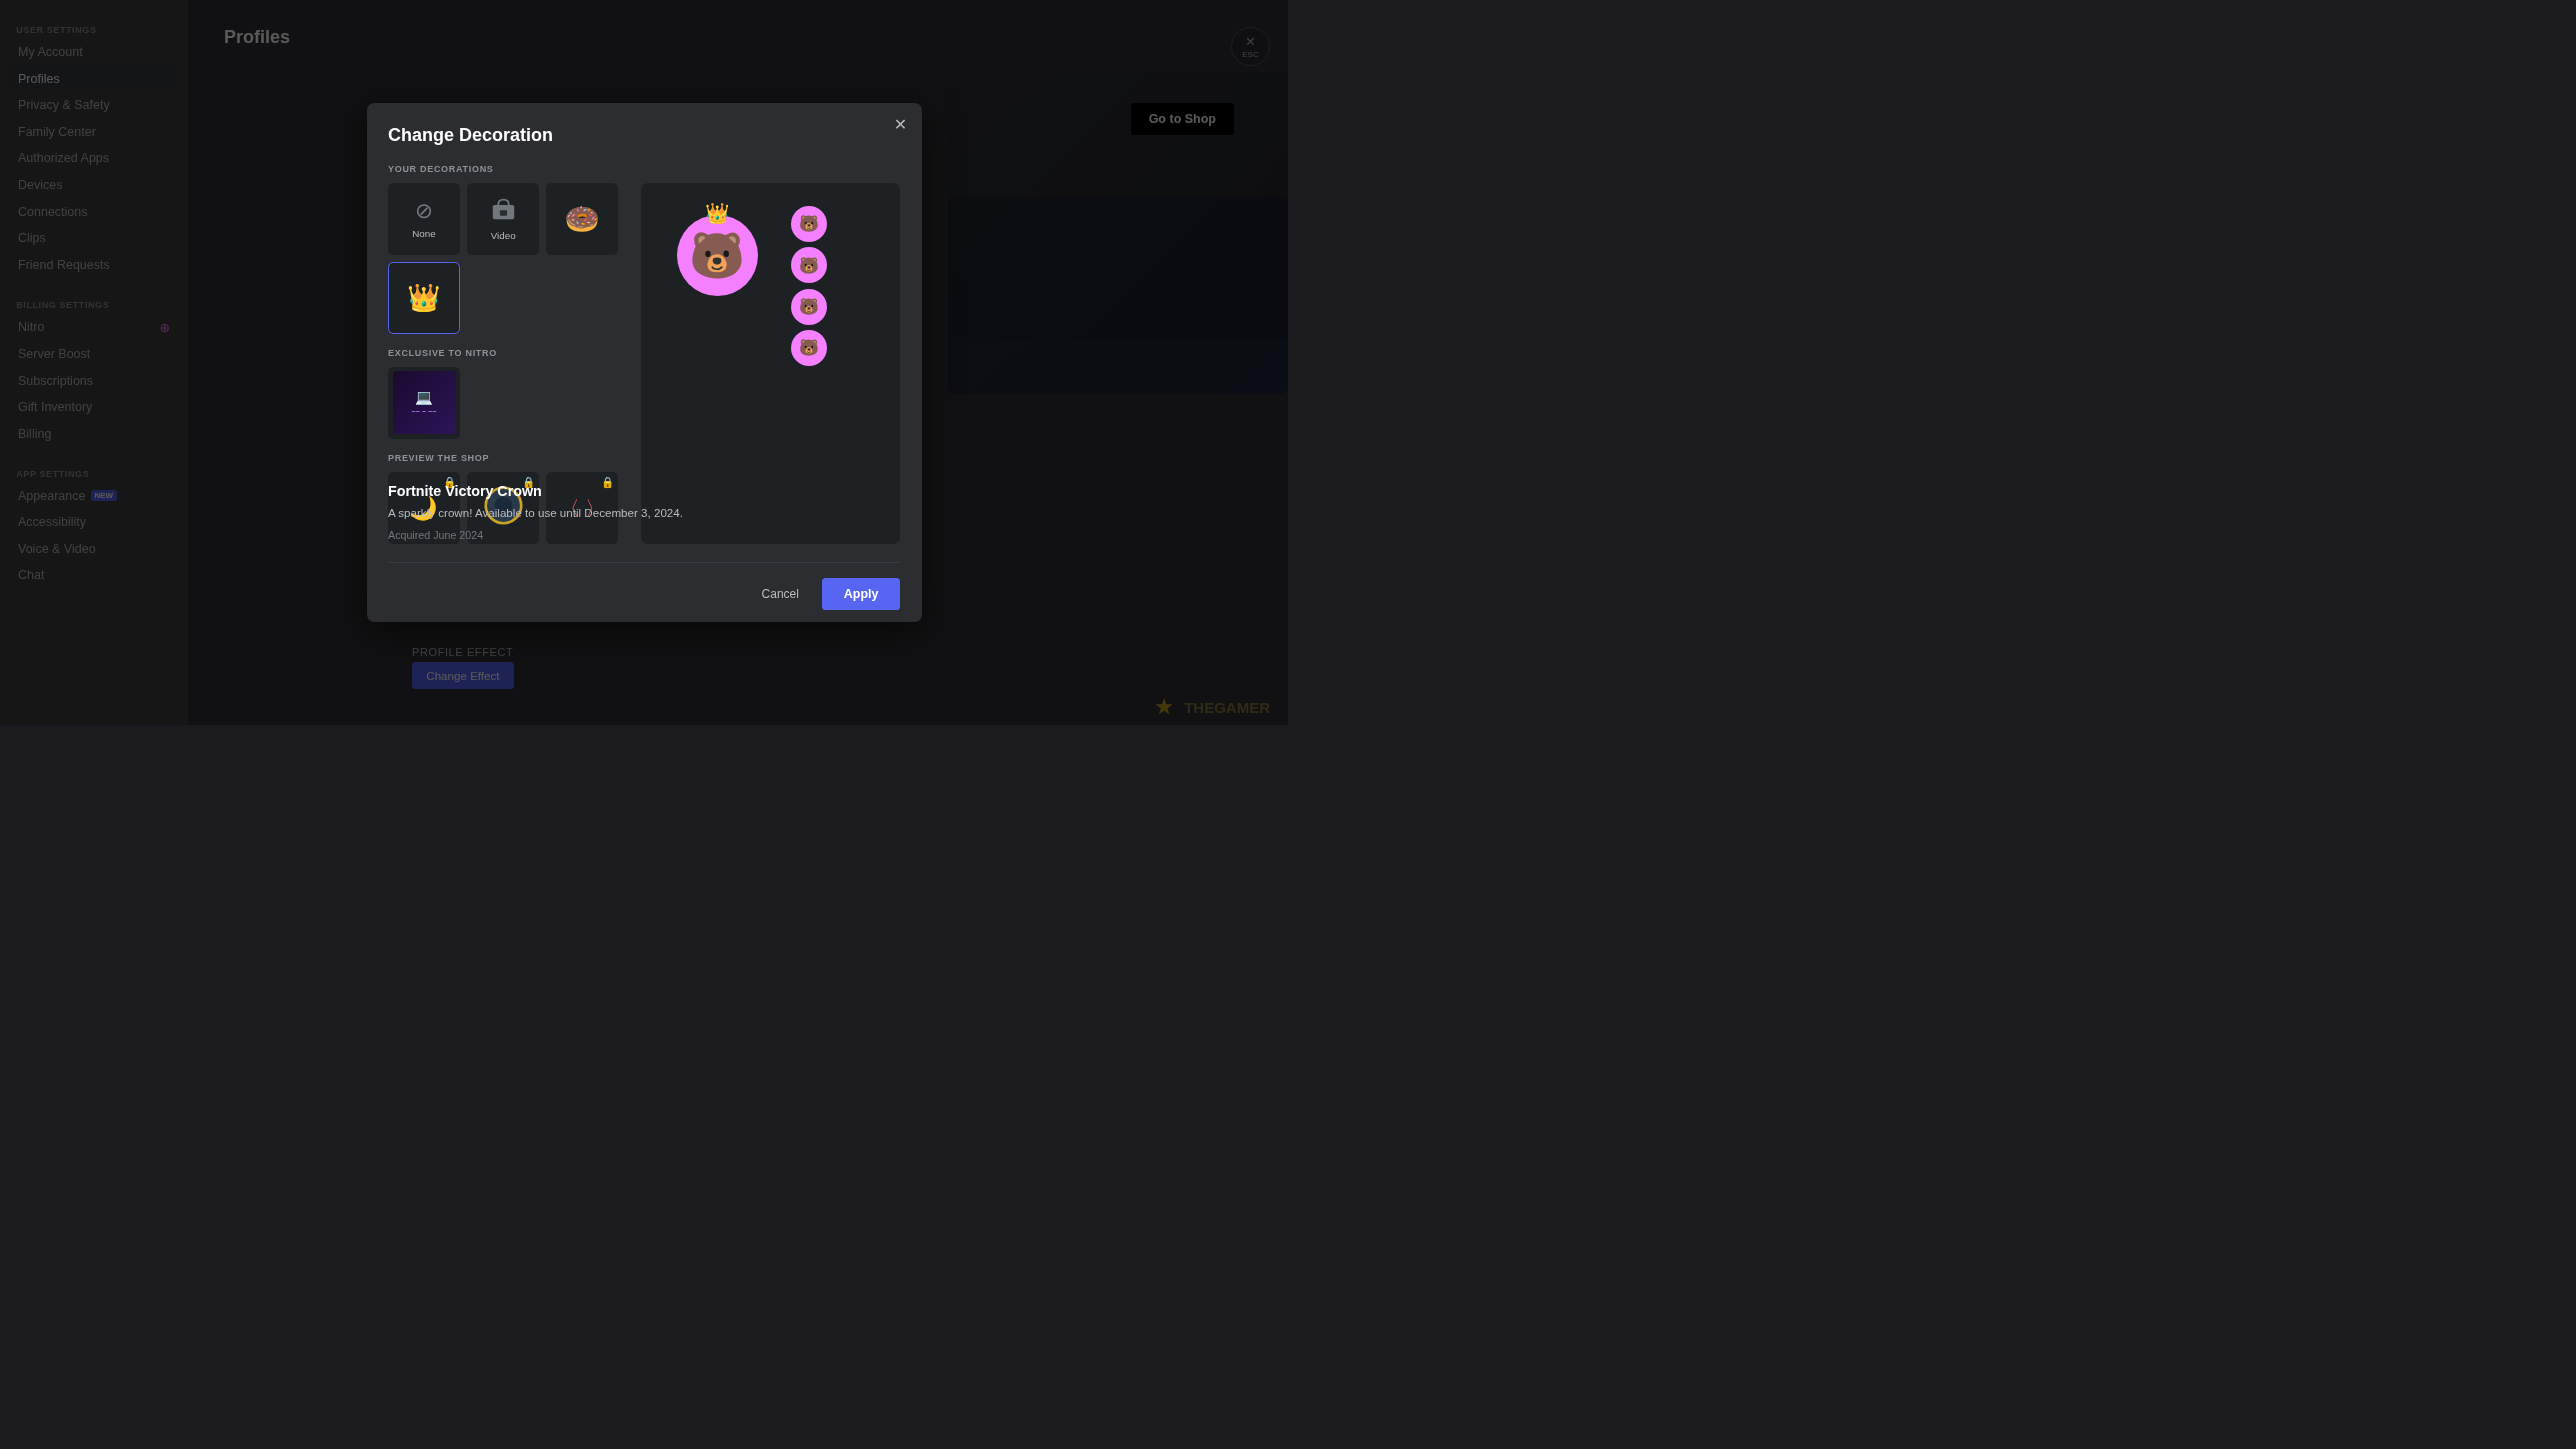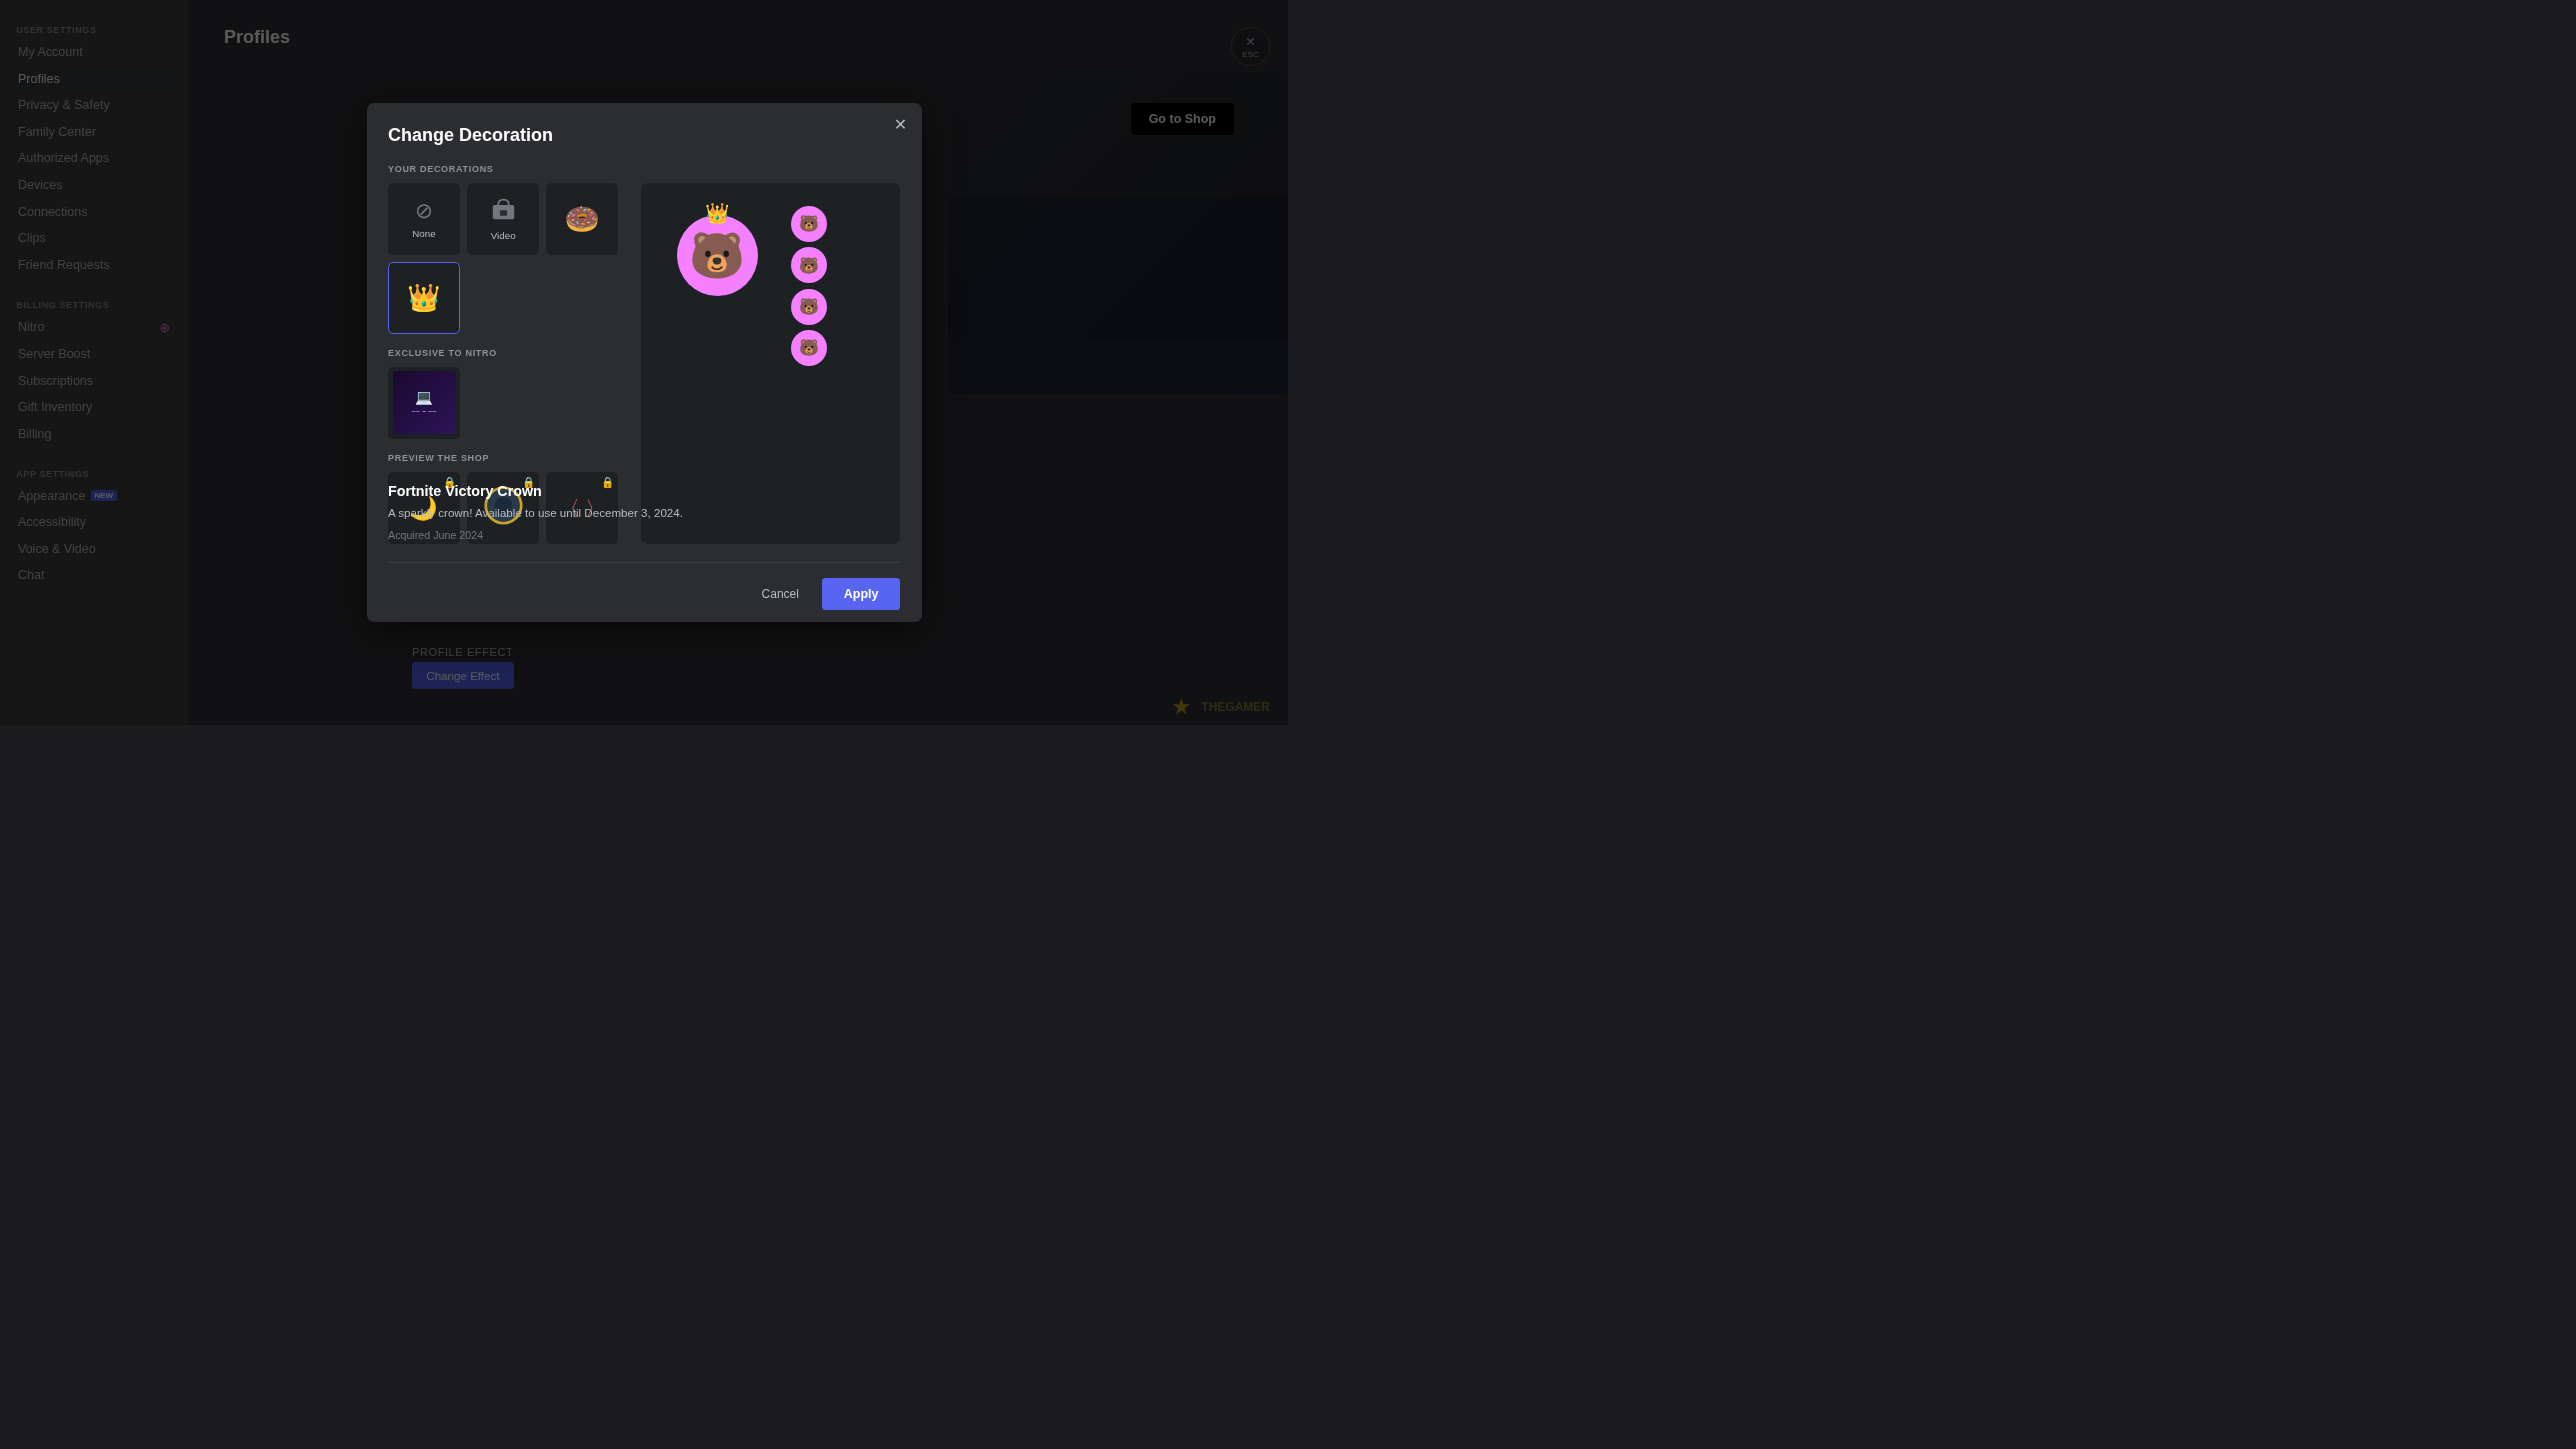--- a/index.html
+++ b/index.html
@@ -176,21 +176,21 @@
       font-size: 11.6px;
       cursor: pointer;
     }
 
     
     .thegamer-logo {
       position: absolute;
       bottom: 9px;
       right: 18px;
       color: #8b7a3c;
-      font-size: 12px;
+      font-size: 15px;
       font-weight: 700;
       display: flex;
       align-items: center;
       gap: 11px;
     }
     .thegamer-icon {
       width: 18px;
       height: 18px;
       background: #c9a227;
       clip-path: polygon(50% 0%, 61% 35%, 98% 35%, 68% 57%, 79% 91%, 50% 70%, 21% 91%, 32% 57%, 2% 35%, 39% 35%);

